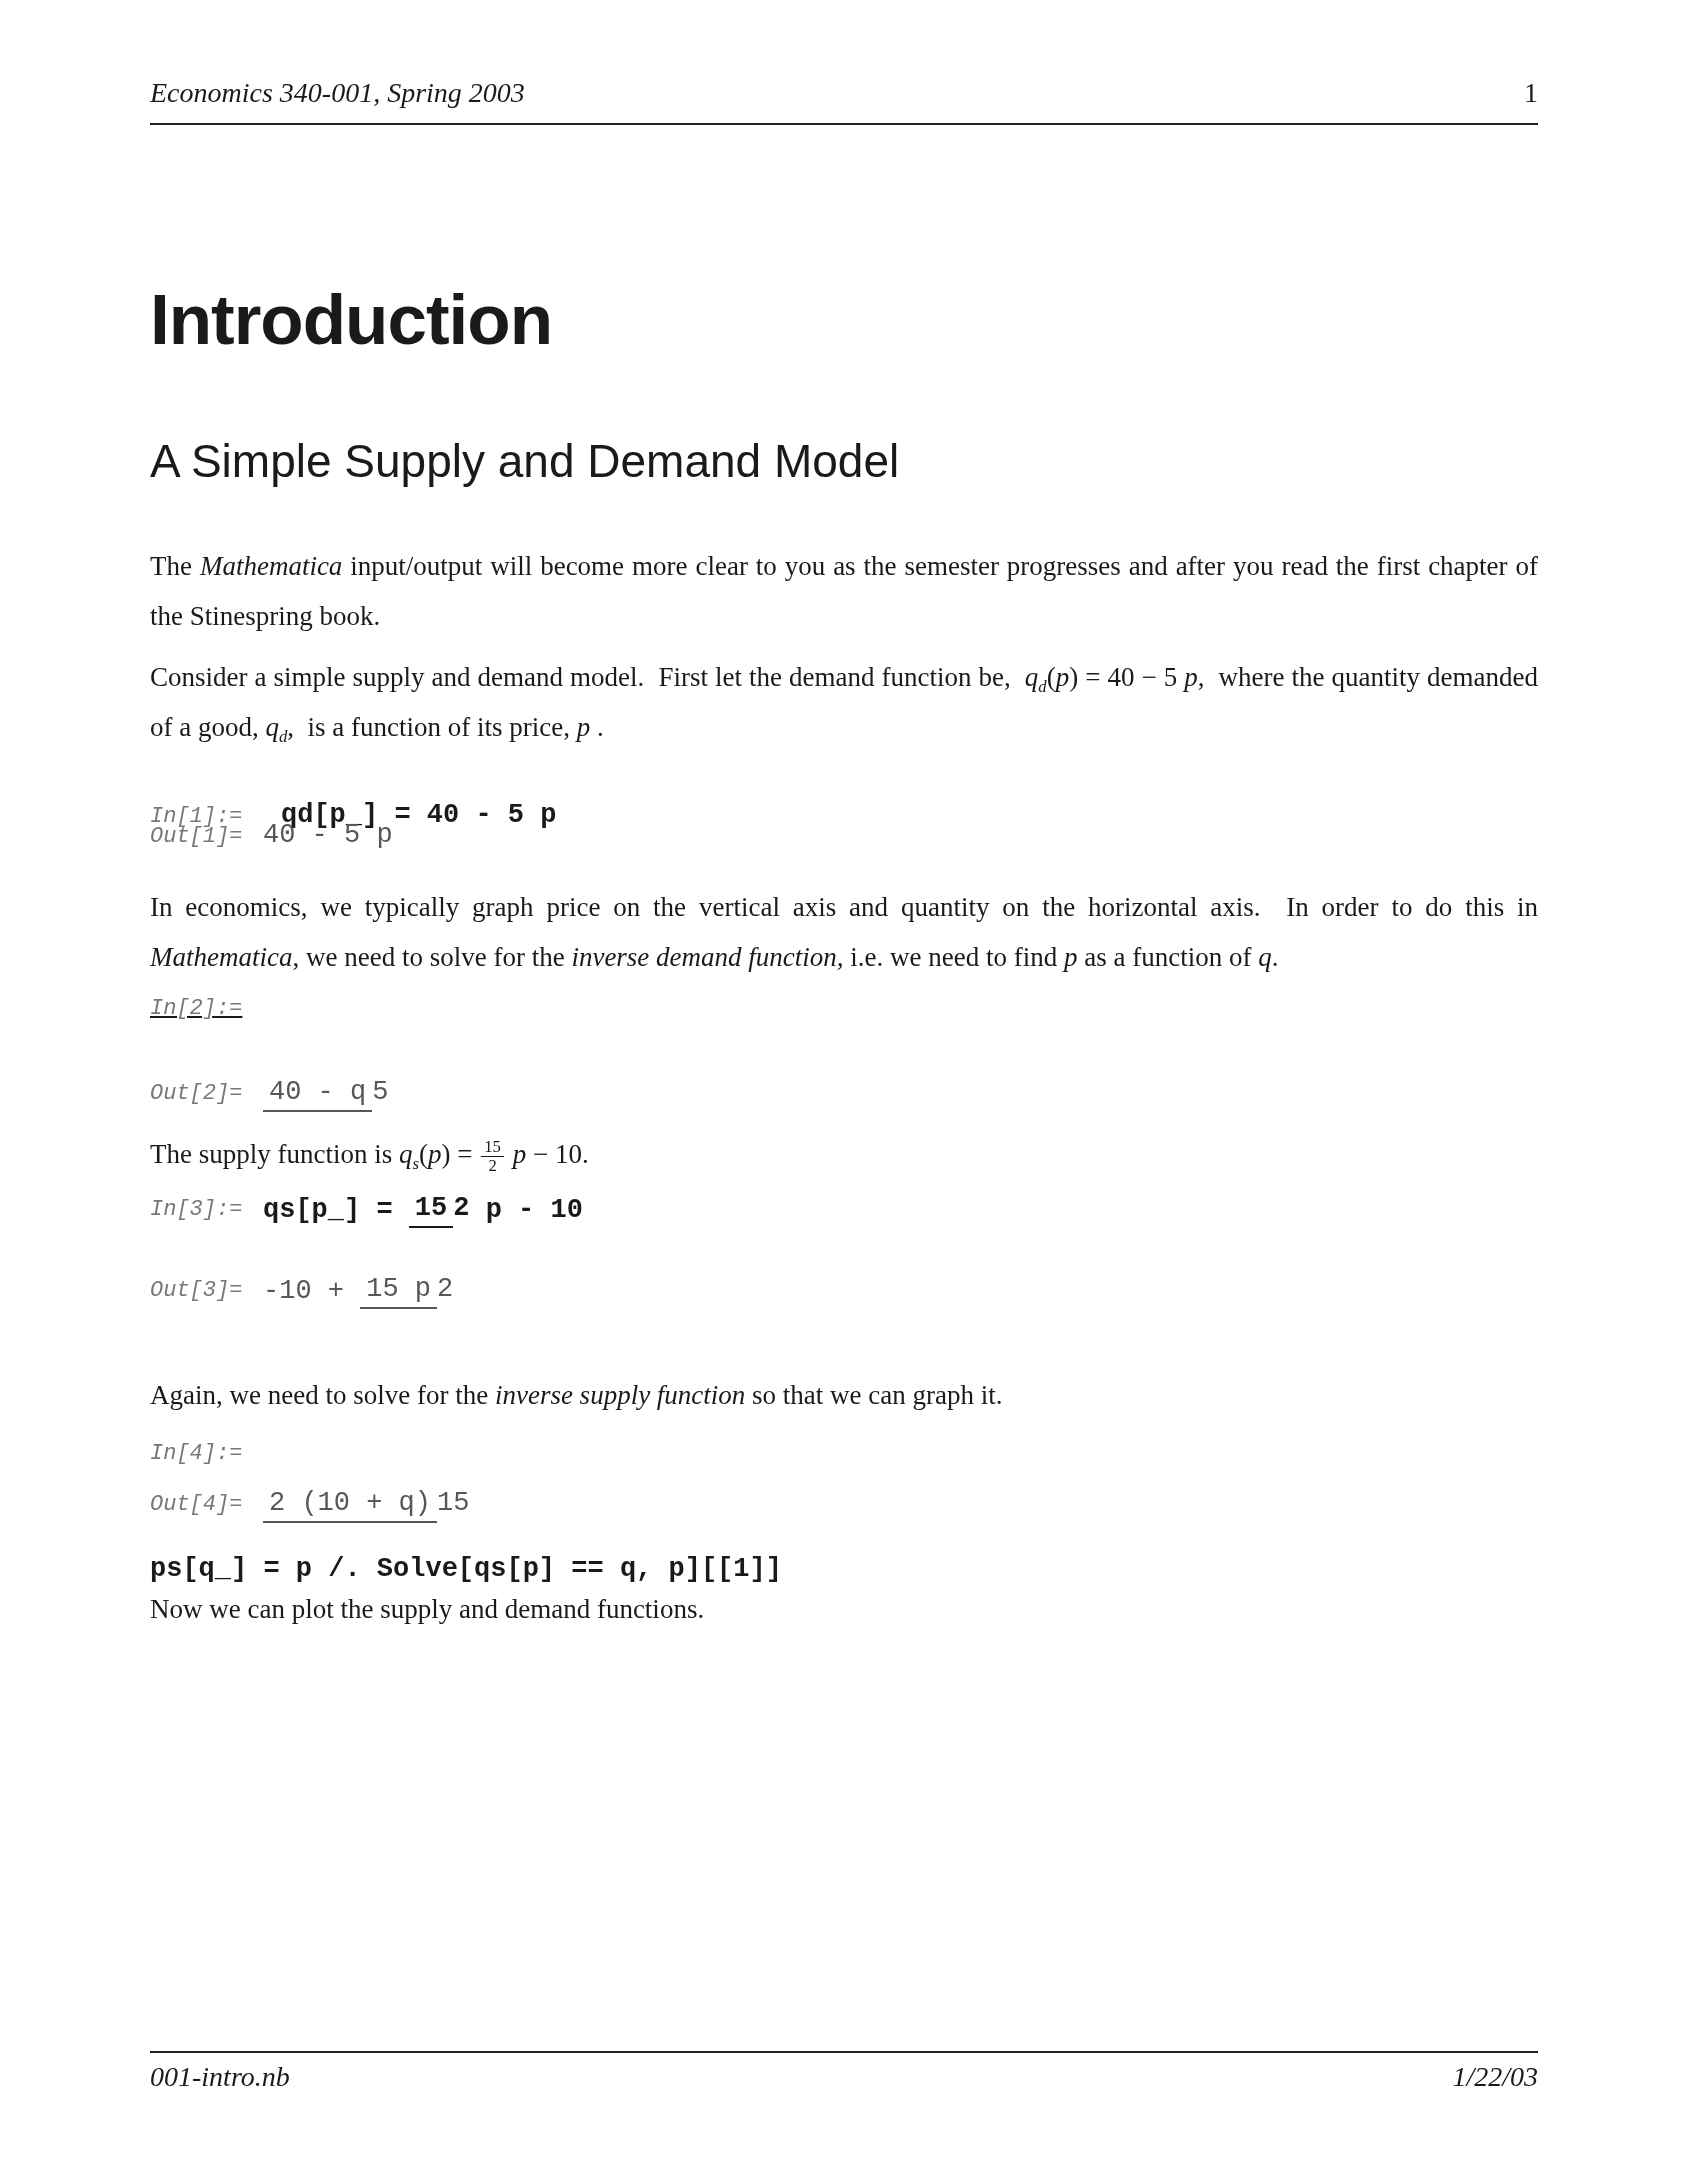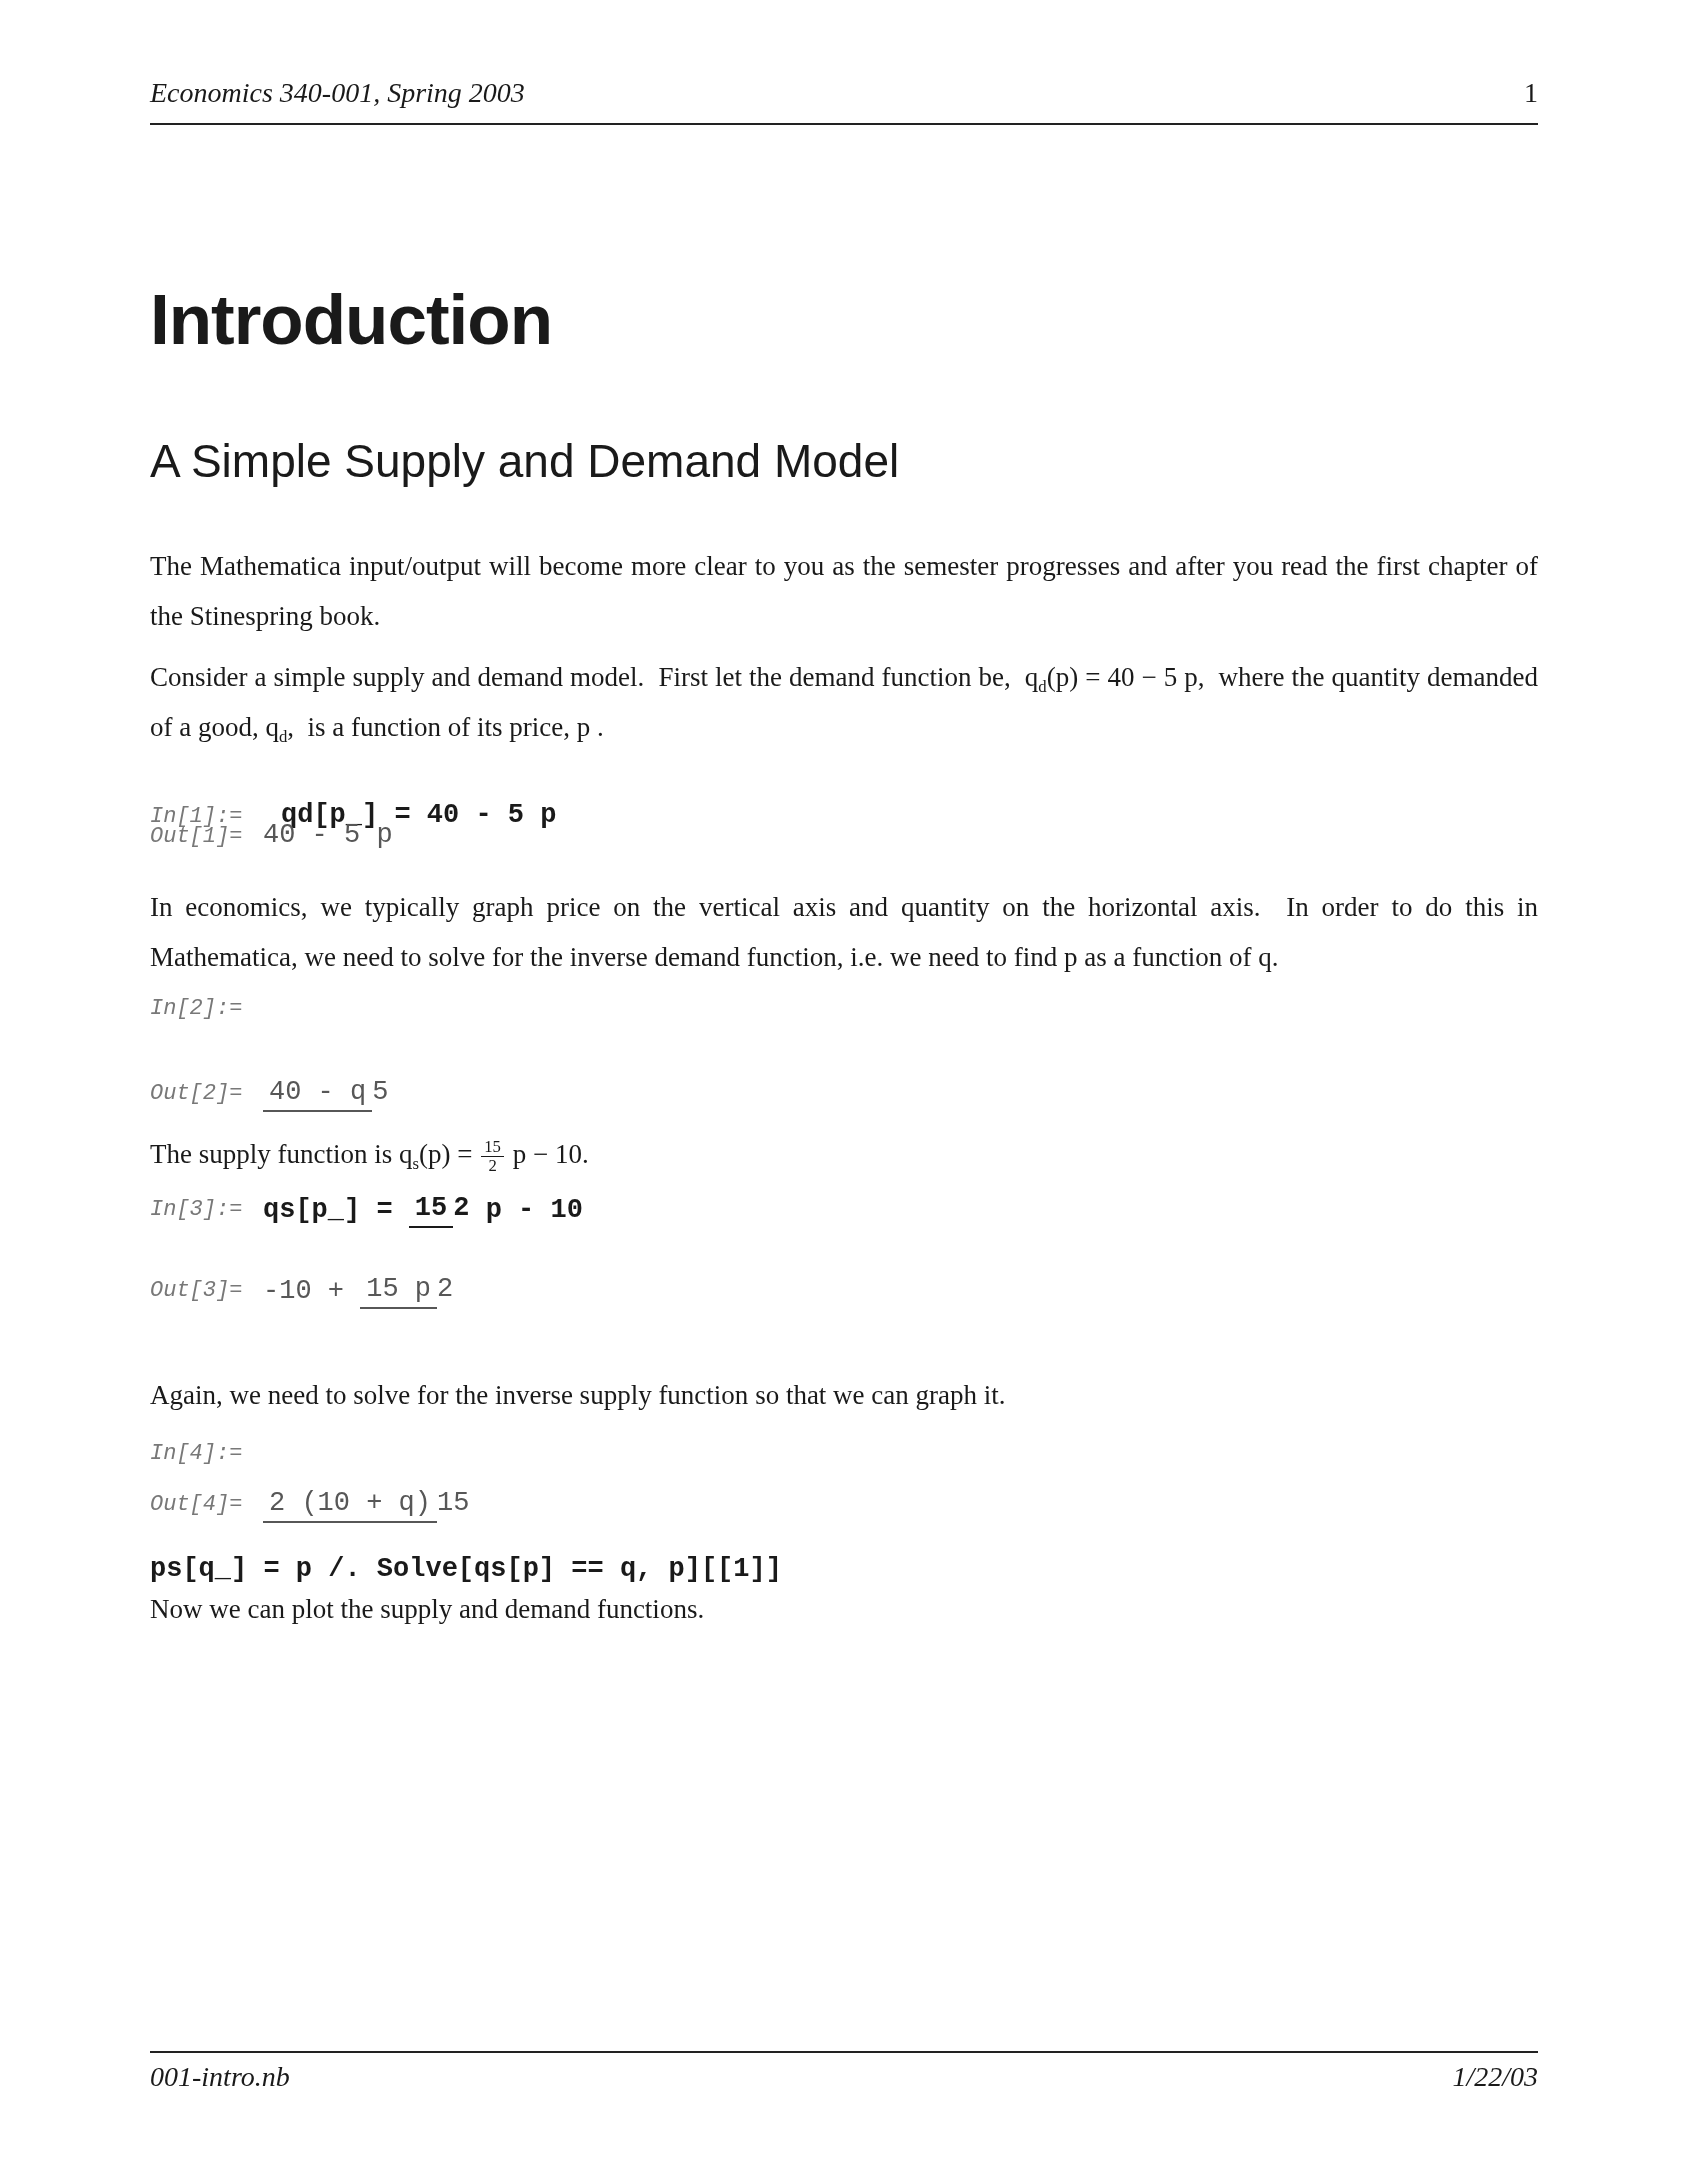--- a/index.html
+++ b/index.html
@@ -27,21 +27,21 @@
              font-size: 28px; font-style: italic; }
 
   
   .doc-title { top: 283px; font-family: "Liberation Sans", sans-serif; font-weight: bold;
                font-size: 71px; letter-spacing: -1px; line-height: 1.05; }
   .section-heading { top: 436px; font-family: "Liberation Sans", sans-serif; font-weight: normal;
                      font-size: 46px; line-height: 1.1; }
 
   
   .para { font-size: 27px; line-height: 50px; text-align: justify; white-space: pre-wrap; }
-  .para .it, .para sub.it { }
+  .para .it, .para sub.it { font-style: italic; }
   .para sub { font-size: 0.62em; line-height: 0; }
   .p1 { top: 541px; }
   .p2 { top: 652px; }
   .p3 { top: 882px; }
   .p4 { top: 1129px; }
   .p5 { top: 1370px; }
   .p6 { top: 1584px; }
 
   
   .ifrac { display: inline-flex; flex-direction: column; vertical-align: middle;
@@ -61,21 +61,21 @@
   
   .frac { display: inline-flex; flex-direction: row; text-align: center;
           line-height: 1.25; vertical-align: middle; }
   .frac-num { display: block; padding: 0 6px; }
   .frac-den { display: block; }
   .frac.bold .frac-num { border-bottom: 2.5px solid var(--text, #1a1a1a); }
   .frac.gray .frac-num { border-bottom: 2px solid var(--output, #555); }
 
   .in1  { top: 800px; gap: 18px; }
   .out1 { top: 820px; }
-  .in2  { top: 996px; }
+  .in2  { top: 996px; text-decoration: underline; }
   .out2 { top: 1036px; margin-top: 40px; }
   .in3  { top: 1192px; }
   .out3 { top: 1273px; }
   .in4  { top: 1441px; flex-direction: column; }
   .out4 { top: 1487px; }
 </style>
 </head>
 <body>
 
 <div class="page" style="--text: #1a1a1a; --label: #787878; --output: #575757; --rule: #222222;">

